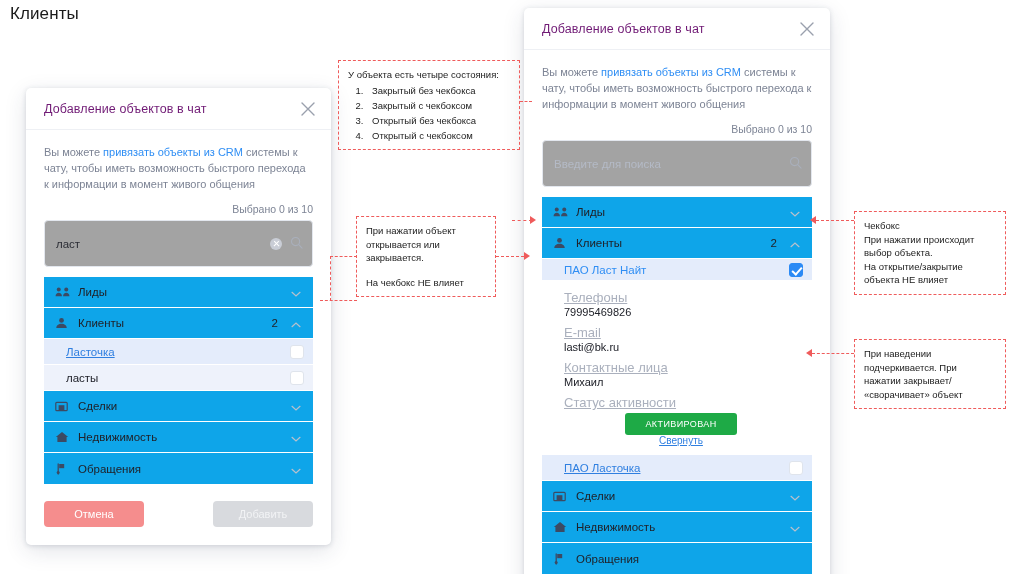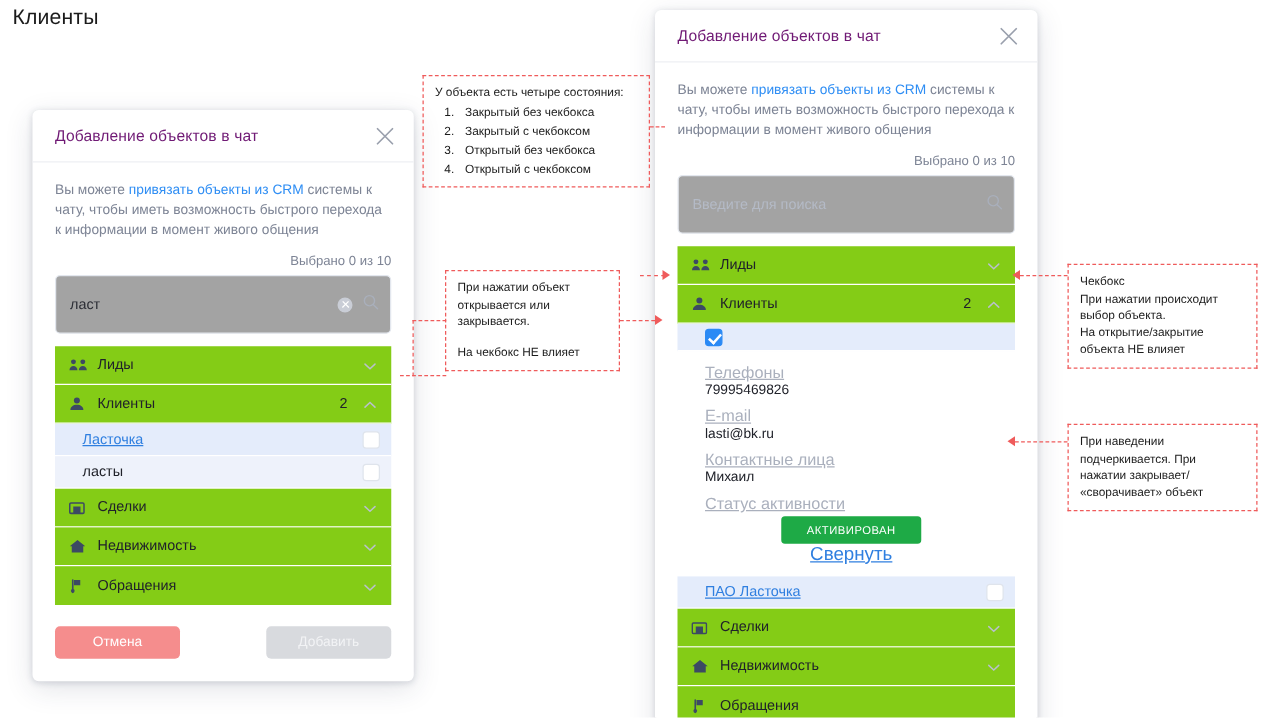--- a/index.html
+++ b/index.html
@@ -76,21 +76,21 @@
   .search-clear::before { transform: rotate(45deg); }
   .search-clear::after  { transform: rotate(-45deg); }
   .search-icon {
     position: absolute; right: 9px; top: 50%; transform: translateY(-50%);
     cursor: pointer;
   }
 
   
   .list { margin-top: 10px; }
   .grp-head {
-    height: 31px; background: #84cc16;
+    height: 31px; background: #0ea5e9;
     display: flex; align-items: center; padding: 0 11px;
     border-bottom: 1px solid #ffffff;
     cursor: pointer;
   }
   .grp-ico { width: 16px; display:flex; align-items:center; justify-content:flex-start; margin-right: 7px; }
   .grp-label { font-size: 11.5px; color: #20222a; flex: 1; }
   .grp-count { font-size: 11.5px; color: #20222a; margin-right: 12px; }
   .chev { width: 12px; height: 12px; }
 
   .item-row {
@@ -134,21 +134,21 @@
     margin-top: 3px;
     flex-direction: column;
   }
   .badge {
     background: #1eaa46; color: #ffffff;
     font-size: 9px; letter-spacing: .4px;
     padding: 6px 20px; border-radius: 3px;
     display: inline-block;
   }
   .collapse-link {
-    font-size: 15px; color: #2f7fe0; text-decoration: underline; cursor: pointer;
+    font-size: 10px; color: #2f7fe0; text-decoration: underline; cursor: pointer;
   }
 
   
   .foot {
     display: flex; justify-content: space-between;
     padding: 17px 18px 18px 18px;
     gap: 26px;
   }
   .btn {
     border: 0; border-radius: 4px; cursor: pointer;
@@ -367,20 +367,21 @@
           <span class="grp-label">Клиенты</span>
           <span class="grp-count">2</span>
           <span class="chev">
             <svg width="12" height="12" viewBox="0 0 12 12">
                 <path d="M2 7.7 L6 4 L10 7.7" stroke="#b9c0cc" stroke-width="1.2" fill="none" stroke-linecap="round"></path>
               </svg>
           </span>
         </div>
 
         <div class="item-row alt" style="height:22px;">
+          <span class="item-label linkblue">ПАО Ласт Найт</span>
           <span class="cbx checked"></span>
         </div>
 
         <div class="detail">
           <div class="d-key">Телефоны</div>
           <div class="d-val">79995469826</div>
           <div class="d-key">E-mail</div>
           <div class="d-val">lasti@bk.ru</div>
           <div class="d-key">Контактные лица</div>
           <div class="d-val">Михаил</div>

